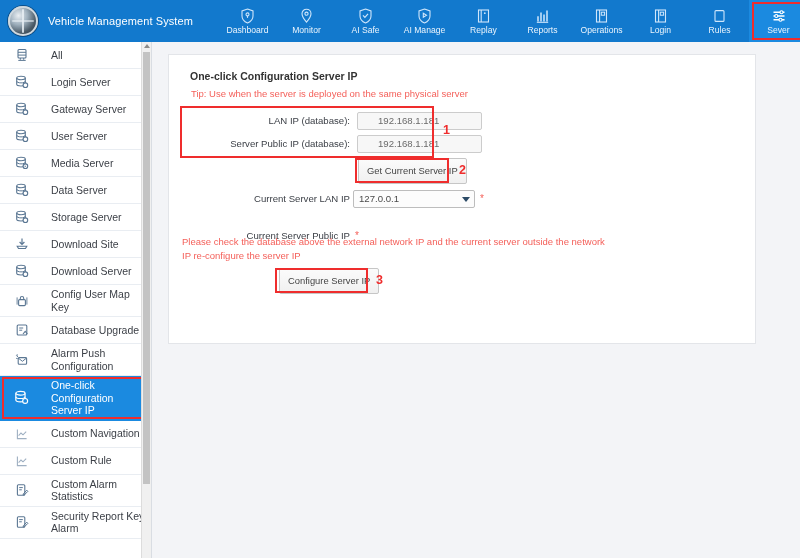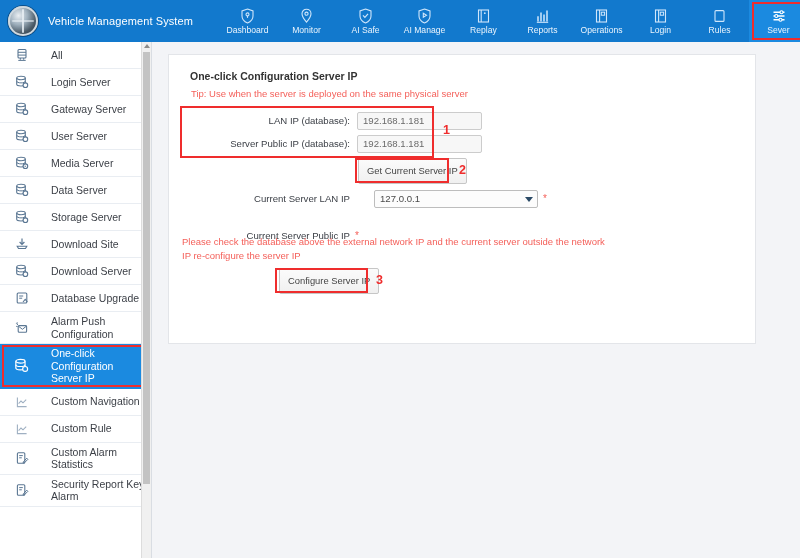--- a/index.html
+++ b/index.html
@@ -250,21 +250,21 @@
     text-align: right;
     white-space: nowrap;
   }
   .txt {
     box-sizing: border-box;
     height: 18px;
     border: 1px solid #ccc;
     background: #fbfbfb;
     font-size: 9.6px;
     color: #555;
-    padding: 0 5px;
+    padding: 0 20px;
     line-height: 16px;
     font-family: "Liberation Sans", sans-serif;
     border-radius: 2px;
   }
   .txt.readonly { background: #f7f7f7; color: #6a6a6a; }
   .txt.white { background: #ffffff; color: #4a4a4a; }
 
   .sel {
     box-sizing: border-box;
     height: 18px;
@@ -557,20 +557,30 @@
           <svg width="14" height="14" viewBox="0 0 14 14">
               <ellipse cx="6" cy="3" rx="4.3" ry="1.7" fill="none" stroke="#5b7793" stroke-width="1.1"></ellipse>
               <path d="M1.7 3v6.3c0 .9 1.9 1.7 4.3 1.7s4.3-.8 4.3-1.7V3" fill="none" stroke="#5b7793" stroke-width="1.1"></path>
               <path d="M1.7 6.2c0 .9 1.9 1.7 4.3 1.7s4.3-.8 4.3-1.7" fill="none" stroke="#5b7793" stroke-width="1"></path>
               <circle cx="10.4" cy="10.2" r="2.3" fill="#fff" stroke="#5b7793" stroke-width="1.1"></circle>
             </svg>
         </span>
         <span class="sb-label">Download Server</span>
       </li>
 
+      <li class="sb-item">
+        <span class="sicon">
+          <svg width="14" height="14" viewBox="0 0 14 14">
+              <rect x="3.6" y="5.6" width="6.8" height="6" rx="1" fill="none" stroke="#5b7793" stroke-width="1.1"></rect>
+              <path d="M5.3 5.6V4.2a1.7 1.7 0 013.4 0v1.4" fill="none" stroke="#5b7793" stroke-width="1.1"></path>
+              <path d="M2.1 3.4v7.2M11.9 3.4v7.2" stroke="#5b7793" stroke-width=".9"></path>
+            </svg>
+        </span>
+        <span class="sb-label">Config User Map Key</span>
+      </li>
 
       <li class="sb-item">
         <span class="sicon">
           <svg width="14" height="14" viewBox="0 0 14 14">
               <rect x="2.2" y="2" width="9.6" height="10" rx="1" fill="none" stroke="#5b7793" stroke-width="1.1"></rect>
               <path d="M4.2 5h4M4.2 7.2h3" stroke="#5b7793" stroke-width="1"></path>
               <path d="M8 11l2.2-2.6L12.4 11" fill="none" stroke="#5b7793" stroke-width="1.1"></path>
             </svg>
         </span>
         <span class="sb-label">Database Upgrade</span>
@@ -667,21 +677,21 @@
         <span class="frm-label" style="width:168px;">Server Public IP (database):</span>
         <input class="txt readonly" style="width: 125px; margin-left: 7px;" readonly="" value="192.168.1.181">
       </div>
 
       <div class="frm-row" style="left:189px; top:106px;">
         <button class="btn">Get Current Server IP</button>
       </div>
 
       <div class="frm-row" style="left:13px; top:134px;">
         <span class="frm-label" style="width:168px;">Current Server LAN IP</span>
-        <div class="sel" style="width:164px; margin-left:24px;">
+        <div class="sel" style="width:122px; margin-left:3px;">
           <span>127.0.0.1</span>
           <span class="caret"></span>
         </div>
         <span class="req">*</span>
       </div>
 
       <div class="frm-row" style="left:13px; top:171px;">
         <span class="frm-label" style="width:168px;">Current Server Public IP</span>
         <span class="req">*</span>
       </div>

